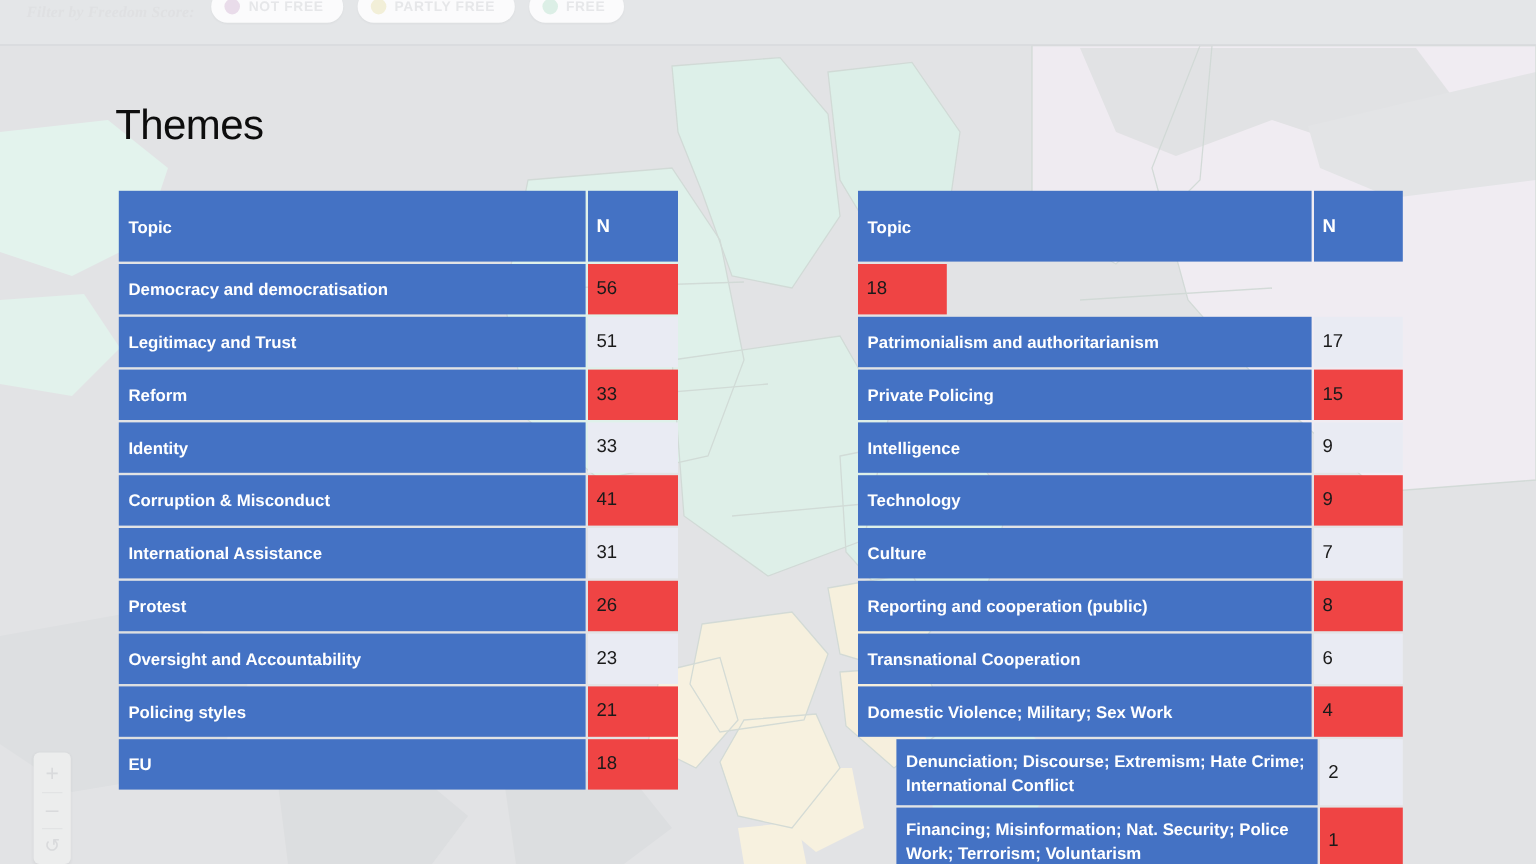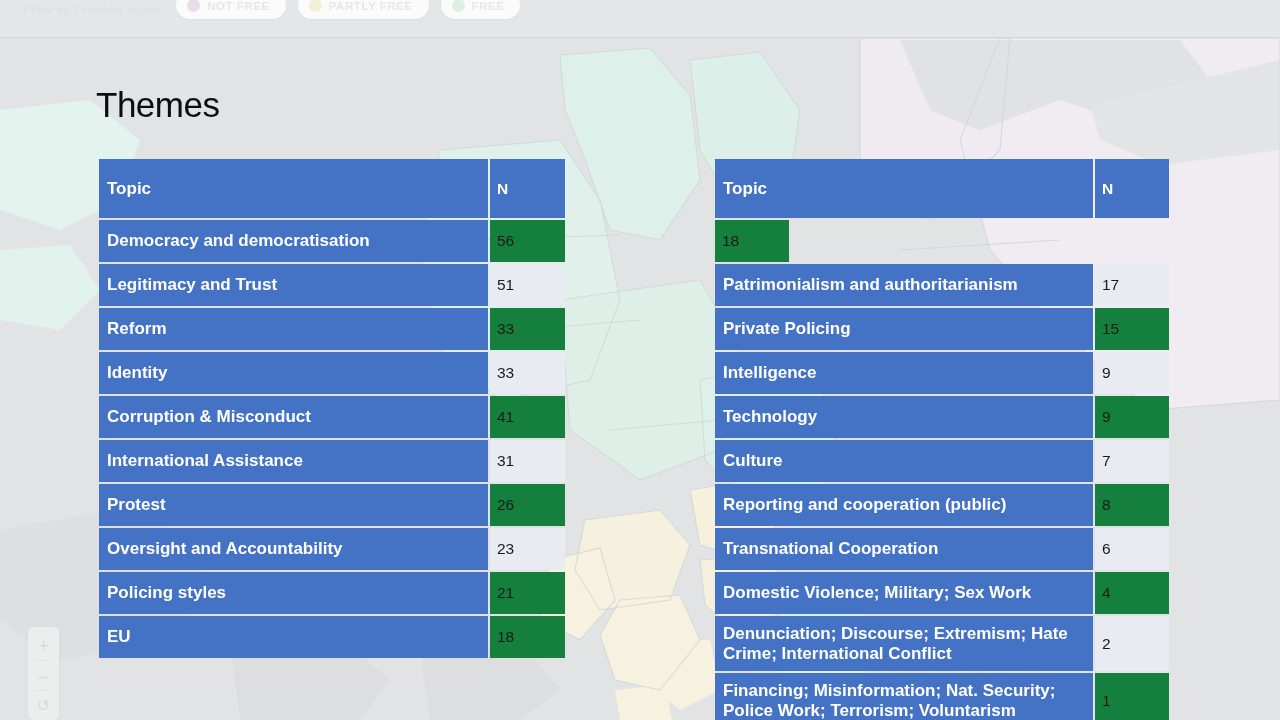--- a/index.html
+++ b/index.html
@@ -110,53 +110,53 @@
   .trow { display: flex; gap: 2px; }
 
   .cell-topic, .cell-n {
     display: flex;
     align-items: center;
   }
   .cell-topic {
     background: #4472c4;
     color: #ffffff;
     font-weight: bold;
-    font-size: 17px;
+    font-size: 14px;
     padding: 7px 0 7px 8px;
   }
   .cell-n {
     font-size: 15.5px;
     color: #1a1a1a;
     padding: 7px 0 7px 7px;
   }
 
   
   .trow.hdr .cell-topic,
   .trow.hdr .cell-n {
     background: #4472c4;
     color: #ffffff;
     font-weight: bold;
   }
 
   
-  .n-dark  { background: #15803d; }
+  .n-dark  { background: #ef4444; }
   .n-light { background: #e9ebf3; text-align: center; }
 
   
   #table-left  .cell-topic { width: 389px; }
   #table-left  .cell-n     { width: 75px; }
   #table-right .cell-topic { width: 378px; }
   #table-right .cell-n     { width: 74px; }
 
   .trow.hdr        { height: 59px; }
   .trow.r1         { height: 42px; }
   .trow.r2         { height: 55px; }
   .trow.r2 .cell-n { align-items: center; }
 
-  .topic-multiline { line-height: 20px; }
+  .topic-multiline { line-height: 20px; margin-left: 32px; }
 
   
   #zoom-control {
     position: absolute;
     left: 28px;
     bottom: 0px;
     width: 31px;
     background: #eceded;
     border-radius: 5px;
     display: flex;

